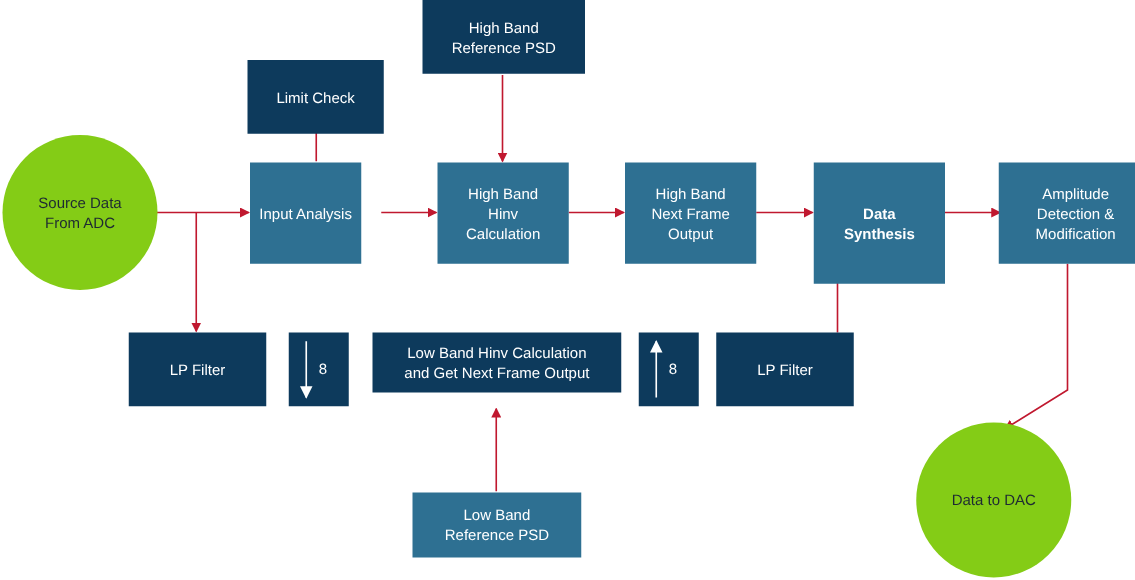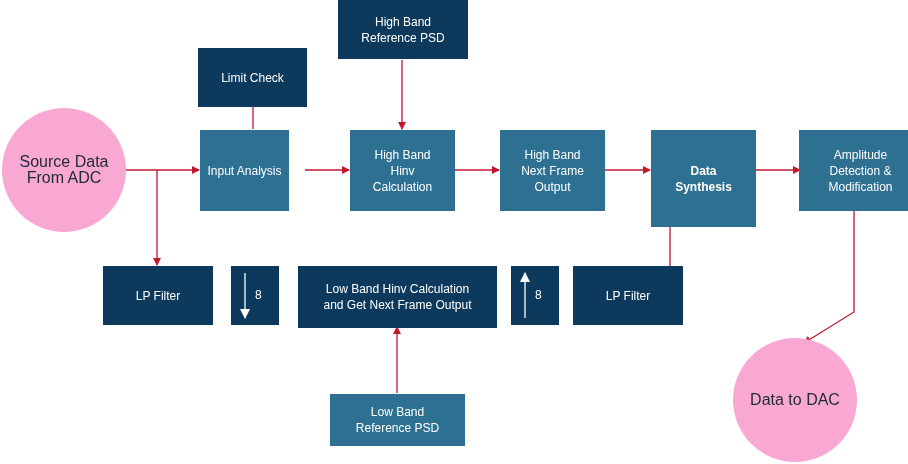--- a/index.html
+++ b/index.html
@@ -2,23 +2,23 @@
 <html><head>
   <meta charset="utf-8">
   <style>
     html, body { margin: 0; padding: 0; background: #ffffff; }
     body { width: 908px; height: 464px; position: relative; overflow: hidden;
            font-family: "Liberation Sans", "DejaVu Sans", sans-serif; }
     .box { position: absolute; display: flex; align-items: center; justify-content: center;
            text-align: center; color: #ffffff; font-size: 12px; line-height: 16px; white-space: pre-line; }
     .dark { background: #0d3a5c; }
     .mid { background: #2e7092; }
-    .circle { position: absolute; border-radius: 50%; background: #f9a8d4; color: #1e2a33;
+    .circle { position: absolute; border-radius: 50%; background: #84cc16; color: #1e2a33;
               display: flex; align-items: center; justify-content: center; text-align: center;
-              font-size: 16px; line-height: 16px; white-space: pre-line; }
+              font-size: 12px; line-height: 16px; white-space: pre-line; }
     svg.wires { position: absolute; left: 0; top: 0; }
     .rate { position: absolute; color: #ffffff; font-size: 12px; }
   </style>
 </head>
 <body>
 
 <svg class="wires" width="908" height="464">
   <defs>
     <marker id="ah" markerWidth="8" markerHeight="8" refX="7" refY="4" orient="auto" markerUnits="userSpaceOnUse">
       <path d="M0,0 L8,4 L0,8 Z" fill="#c0182f"></path>
@@ -62,21 +62,21 @@
 
 <div class="box dark" style="left:103px;top:266px;width:110px;height:59px;">LP Filter</div>
 
 <div class="box dark" style="left:231px;top:266px;width:48px;height:59px;">
   <svg width="48" height="59" style="position:absolute;left:0;top:0">
     <line x1="14" y1="7" x2="14" y2="52" stroke="#ffffff" stroke-width="1.3" marker-end="url(#wh)"></line>
   </svg>
   <span class="rate" style="left:24px;top:21px;">8</span>
 </div>
 
-<div class="box dark" style="left:298px;top:266px;width:199px;height:62px;">Low Band Hinv Calculation
+<div class="box dark" style="left:298px;top:266px;width:199px;height:48px;">Low Band Hinv Calculation
 and Get Next Frame Output</div>
 
 <div class="box dark" style="left:511px;top:266px;width:48px;height:59px;">
   <svg width="48" height="59" style="position:absolute;left:0;top:0">
     <line x1="14" y1="52" x2="14" y2="7" stroke="#ffffff" stroke-width="1.3" marker-end="url(#wh)"></line>
   </svg>
   <span class="rate" style="left:24px;top:21px;">8</span>
 </div>
 
 <div class="box dark" style="left:573px;top:266px;width:110px;height:59px;">LP Filter</div>

